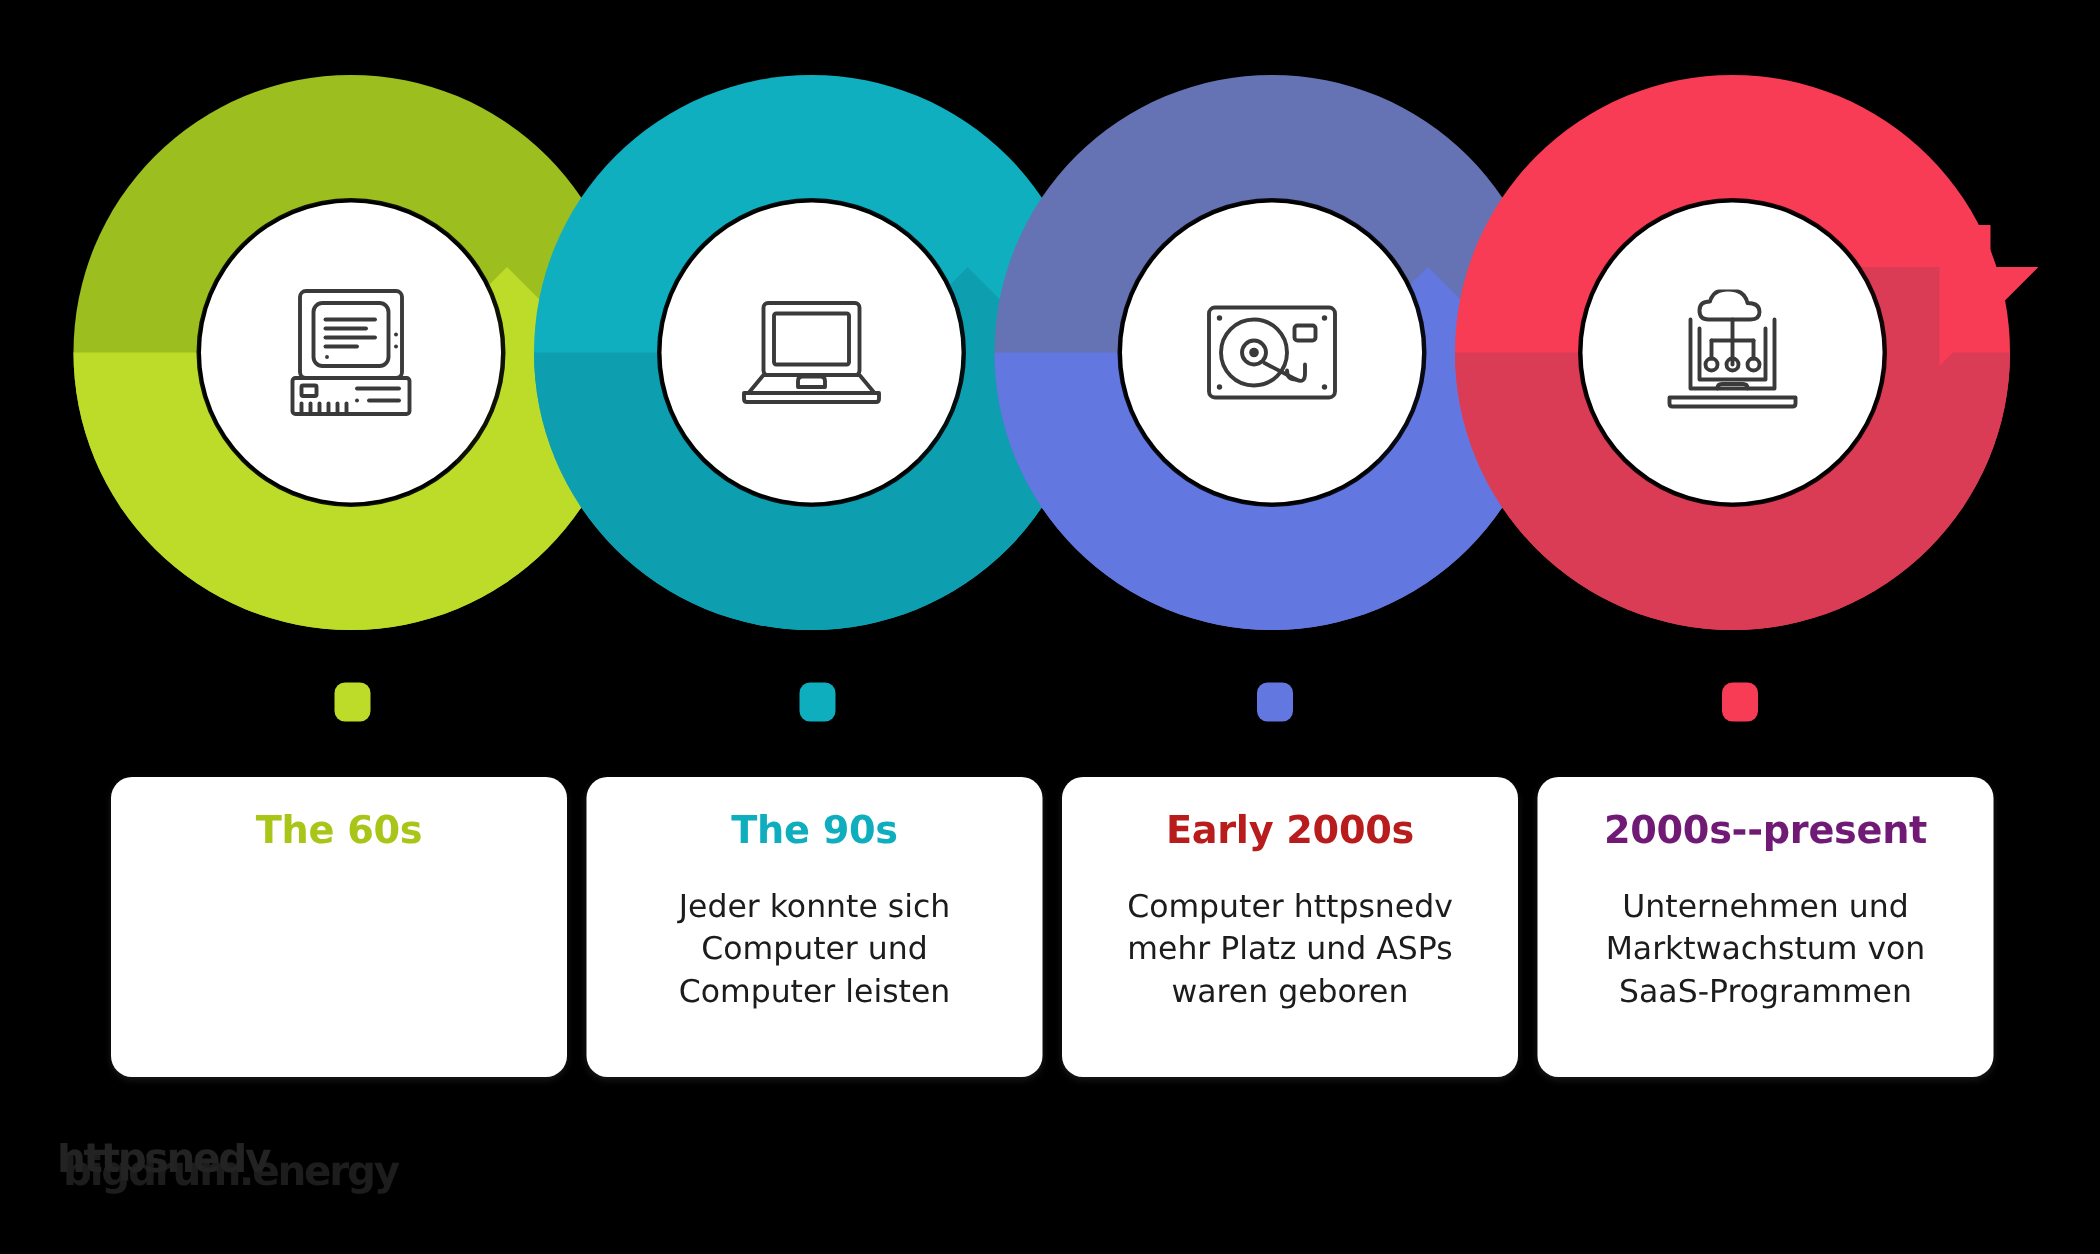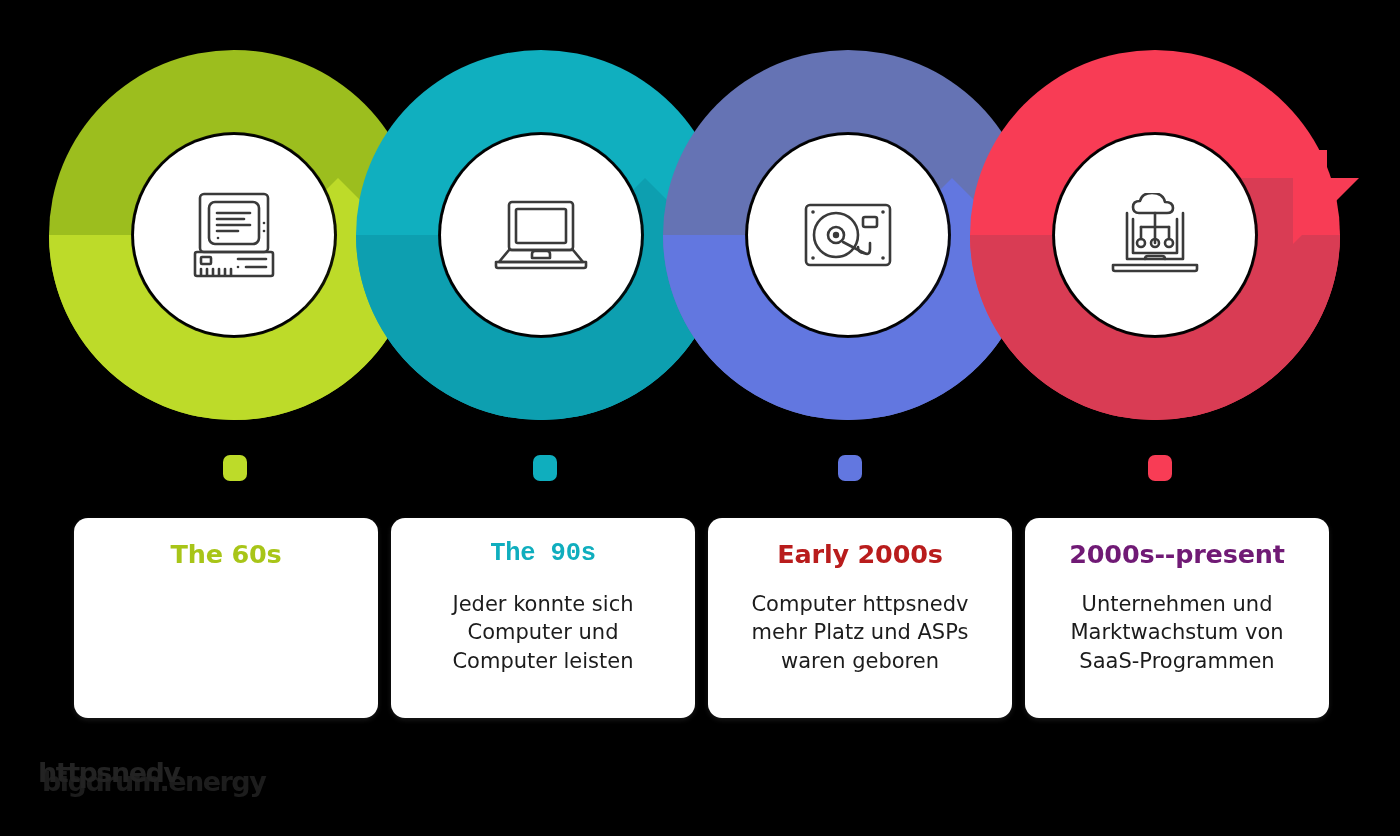--- a/index.html
+++ b/index.html
@@ -288,21 +288,21 @@
     <div class="marker" id="marker-3" style="background: rgb(248, 60, 85);"></div>
   </div>
 
   <div id="cards-layer">
 
     <div class="card">
       <div class="card-title" id="title-0" style="color: rgb(168, 197, 24);">The 60s</div>
     </div>
 
     <div class="card">
-      <div class="card-title" id="title-1" style="color: rgb(15, 174, 190); font-family: Liberation Mono, monospace;">The 90s</div>
+      <div class="card-title" id="title-1" style="color: rgb(15, 174, 190);">The 90s</div>
       <div class="card-body">Jeder konnte sich Computer und Computer leisten</div>
     </div>
 
     <div class="card">
       <div class="card-title" id="title-2" style="color: #b91c1c;">Early 2000s</div>
       <div class="card-body">Computer httpsnedv mehr Platz und ASPs waren geboren</div>
     </div>
 
     <div class="card">
       <div class="card-title" id="title-3" style="color: #701a75;">2000s--present</div>

